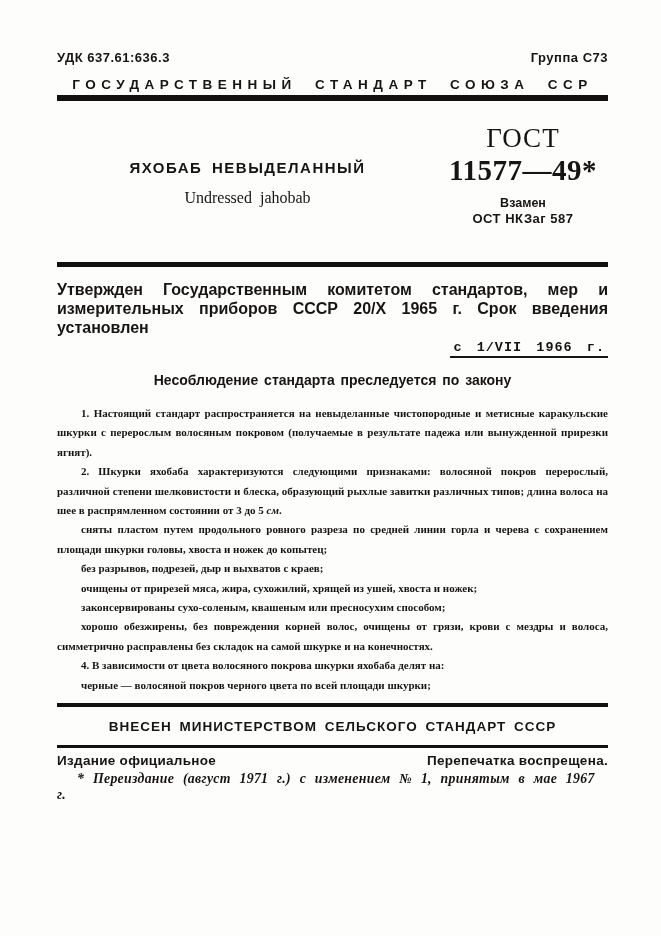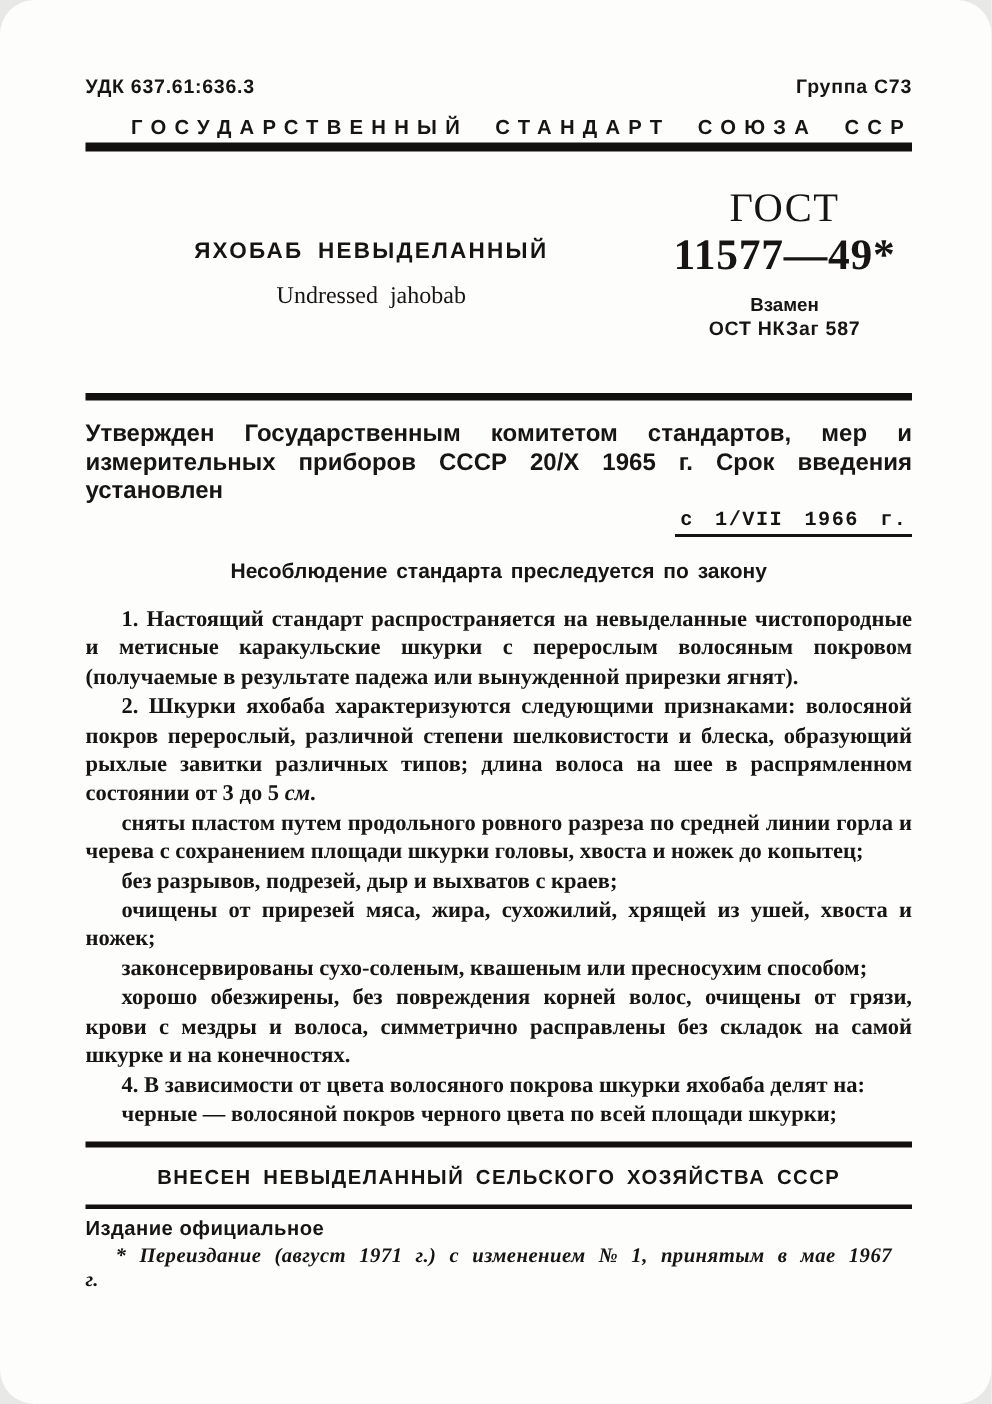--- a/index.html
+++ b/index.html
@@ -7,35 +7,34 @@
     position: relative;
     width: 661px;
     height: 936px;
     margin: 0 auto;
     background: #fdfdfb;
     color: #171514;
     box-sizing: border-box;
     padding: 0 53px 0 57px;
     overflow: hidden;
     font-family: "Liberation Serif", serif;
-    border-radius: 23px;
   }
 
   .udk-row {
     margin-top: 50px;
     display: flex;
     justify-content: space-between;
     font-family: "Liberation Sans", sans-serif;
     font-weight: bold;
     font-size: 13px;
     letter-spacing: 0.5px;
   }
   .banner {
     margin-top: 12px;
-    text-align: right;
+    text-align: center;
     font-family: "Liberation Sans", sans-serif;
     font-weight: bold;
     font-size: 13.5px;
     letter-spacing: 5.5px;
     word-spacing: 9px;
     white-space: nowrap;
   }
   .bar { background: #121110; }
   .bar-1 { height: 6px; margin-top: 3px; }
   .bar-2 { height: 5px; margin-top: 36px; }
@@ -113,21 +112,21 @@
     text-align: center;
     font-family: "Liberation Sans", sans-serif;
     font-weight: bold;
     font-size: 14px;
     word-spacing: 2px;
   }
 
   .body-text {
     margin-top: 16px;
     font-weight: bold;
-    font-size: 15px;
+    font-size: 11px;
     line-height: 19.4px;
     text-align: justify;
   }
   .body-text p {
     margin: 0;
     text-indent: 24px;
   }
   .body-text .it { font-style: italic; margin-top: 30px; }
 
   .submitted-by {
@@ -199,21 +198,22 @@
     <p><span>сняты пластом путем продольного ровного разреза по средней линии горла и черева с сохранением площади шкурки головы, хвоста и ножек до копытец;</span></p>
     <p><span>без разрывов, подрезей, дыр и выхватов с краев;</span></p>
     <p><span>очищены от прирезей мяса, жира, сухожилий, хрящей из ушей, хвоста и ножек;</span></p>
     <p><span>законсервированы сухо-соленым, квашеным или пресносухим способом;</span></p>
     <p><span>хорошо обезжирены, без повреждения корней волос, очищены от грязи, крови с мездры и волоса, симметрично расправлены без складок на самой шкурке и на конечностях.</span></p>
     <p><span>4. В зависимости от цвета волосяного покрова шкурки яхобаба делят на:</span></p>
     <p><span>черные — волосяной покров черного цвета по всей площади шкурки;</span></p>
   </div>
 
   <div class="bar bar-3"></div>
-  <div class="submitted-by">ВНЕСЕН НЕВЫДЕЛАННЫЙ СЕЛЬСКОГО ХОЗЯЙСТВА СССР</div>
+  <div class="submitted-by">ВНЕСЕН МИНИСТЕРСТВОМ СЕЛЬСКОГО СТАНДАРТ СССР</div>
   <div class="rule-4"></div>
 
   <div class="edition-row">
     <span>Издание официальное</span>
+    <span>Перепечатка воспрещена.</span>
   </div>
   <div class="footnote">* Переиздание (август 1971 г.) с изменением № 1, принятым в мае 1967 г.</div>
 
 </div>
 
 </body></html>

